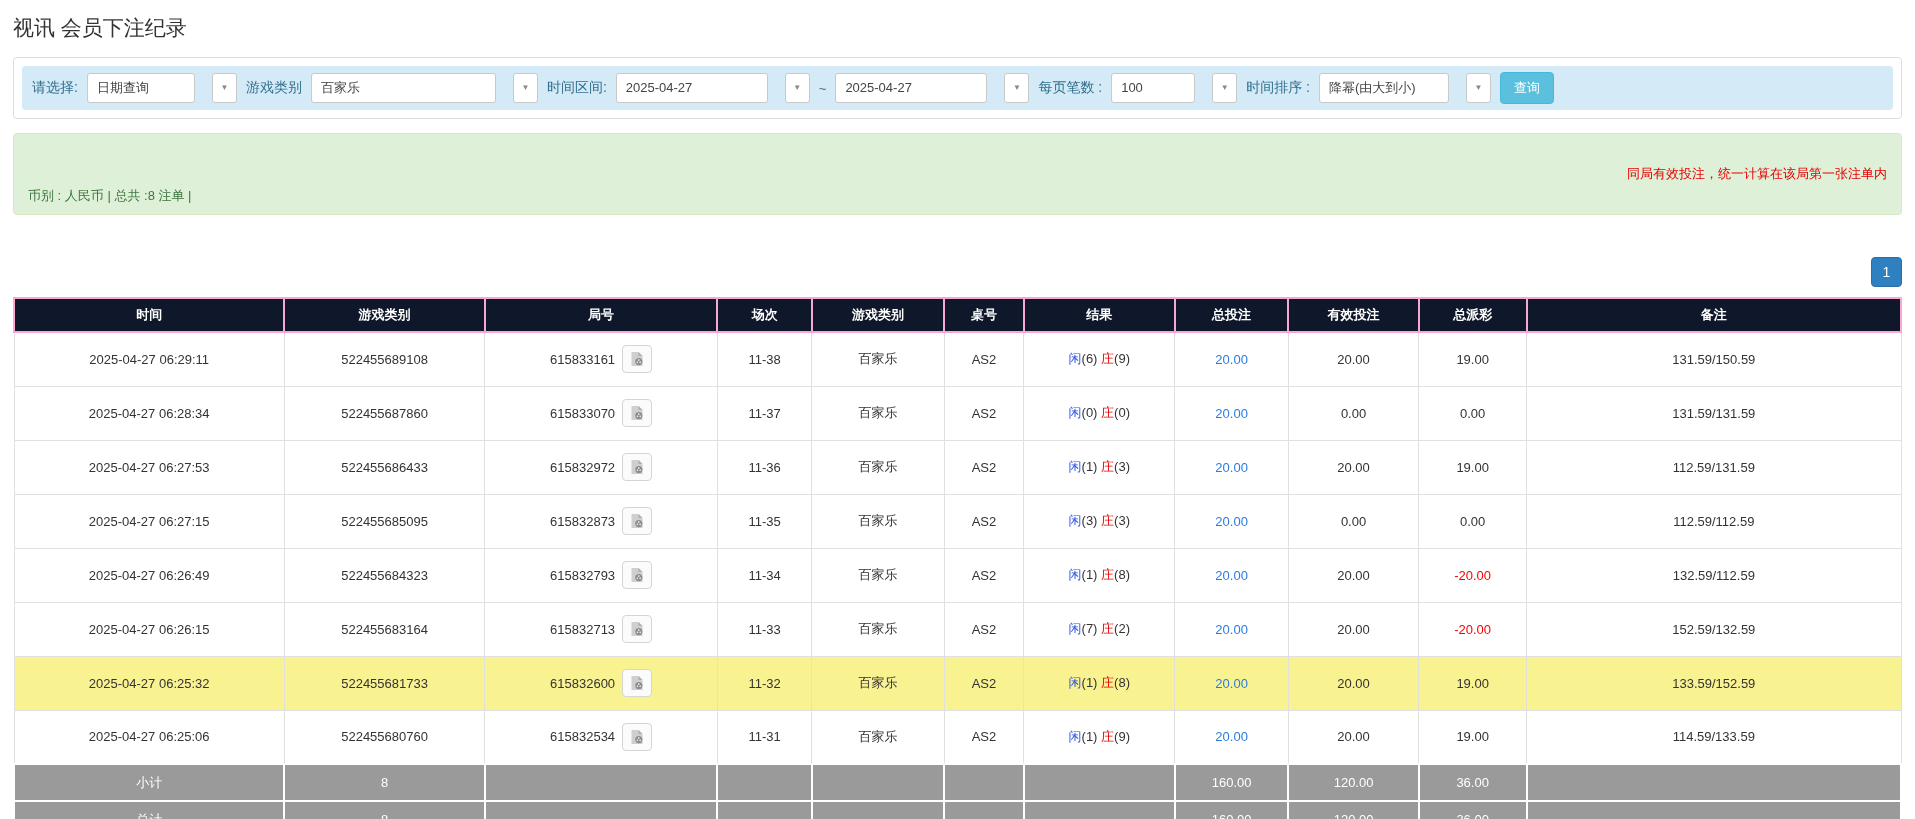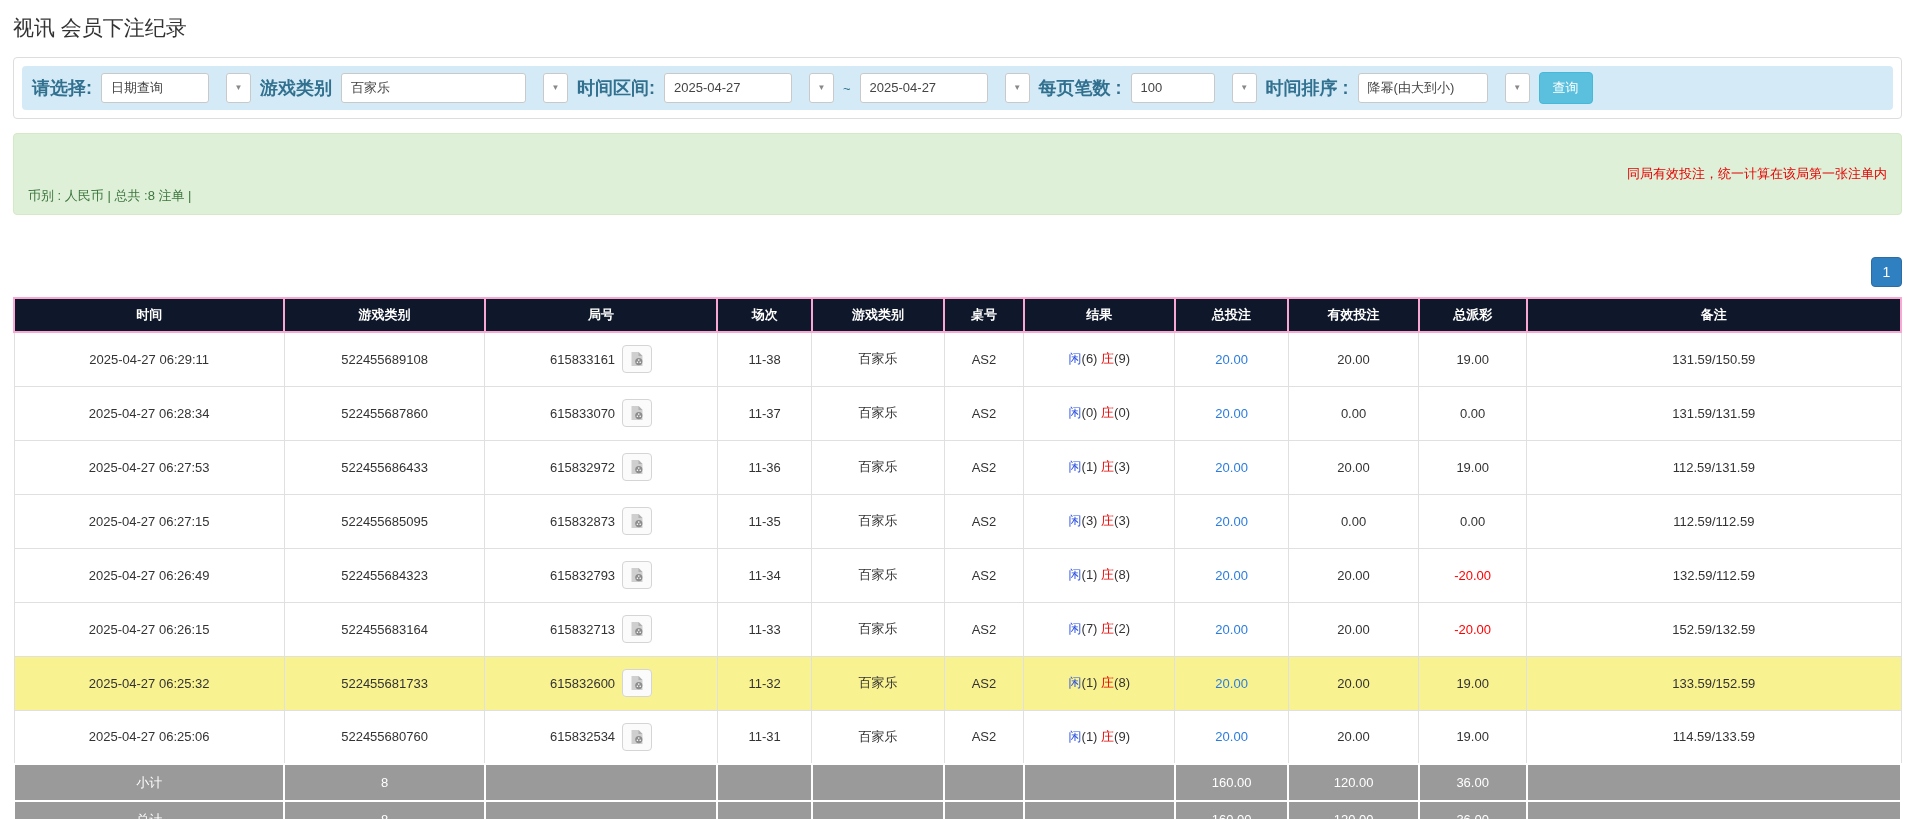--- a/index.html
+++ b/index.html
@@ -6,26 +6,26 @@
   html,body { background:#fff; }
   body {
     font-family: "Liberation Sans", "DejaVu Sans", sans-serif;
     color:#333; padding:8px 13px 0; width:1915px; min-height:819px; overflow:hidden;
   }
   .page-title { font-size:21px; font-weight:400; color:#333; margin:6px 0 15px; }
 
   
   .panel { border:1px solid #ddd; border-radius:4px; padding:8px; background:#fff; }
   .filters { background:#d4eaf6; border-radius:4px; padding:6px 10px; display:flex; align-items:center; gap:9px; }
-  .flabel { color:#31708f; font-weight:bold; font-size:18px; white-space:nowrap;text-align:center; }
+  .flabel { color:#31708f; font-weight:normal; font-size:14px; white-space:nowrap;text-align:center; }
   .combo { display:flex; gap:17px; align-items:center; }
   .box { background:#fff; border:1px solid #c9c9c9; border-radius:3px; height:30px; line-height:28px;
          padding:0 9px; font-size:13px; color:#444; white-space:nowrap; overflow:hidden; }
   .caret-box { width:25px; padding:0; text-align:center; color:#888; font-size:8px; cursor:pointer; }
-  .w-qt{width:108px} .w-game{width:185px} .w-date{width:128px} .w-size{width:84px} .w-sort{width:130px}
+  .w-qt{width:108px} .w-game{width:185px} .w-date{width:152px} .w-size{width:84px} .w-sort{width:130px}
   .tilde { color:#31708f; font-size:13px; }
   .search-btn { background:#5bc0de; border:1px solid #46b8da; color:#fff; border-radius:4px;
                 height:32px; padding:0 13px; font-size:13px; cursor:pointer; }
 
   
   .alert { margin-top:14px; background:#dff0d8; border:1px solid #d6e9c6; border-radius:4px;
            padding:9px 14px; display:flex; justify-content:space-between; align-items:center; font-size:13px; }
   .alert-left { color:#3c763d;margin-top:44px; }
   .alert-right { color:#e60000; }
 

